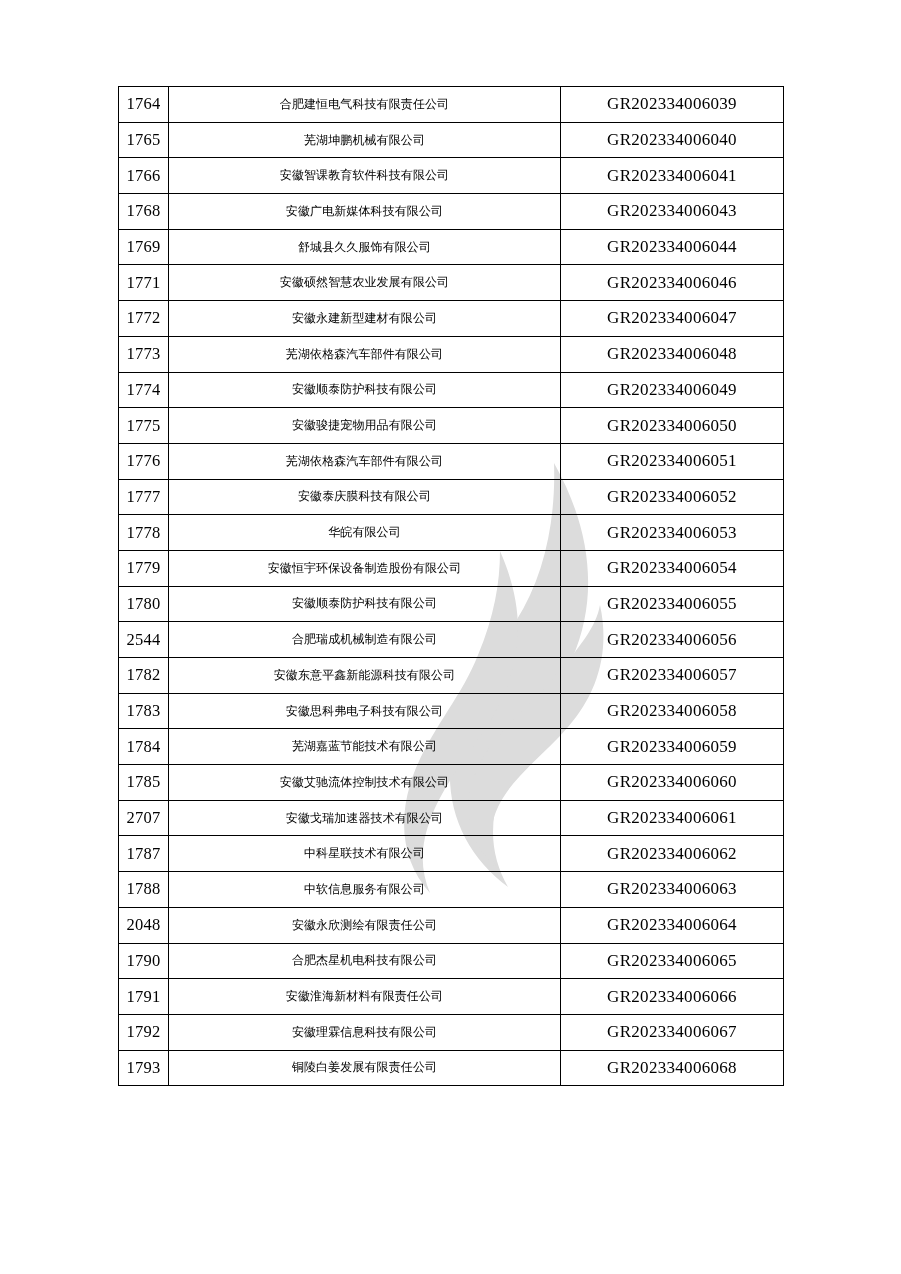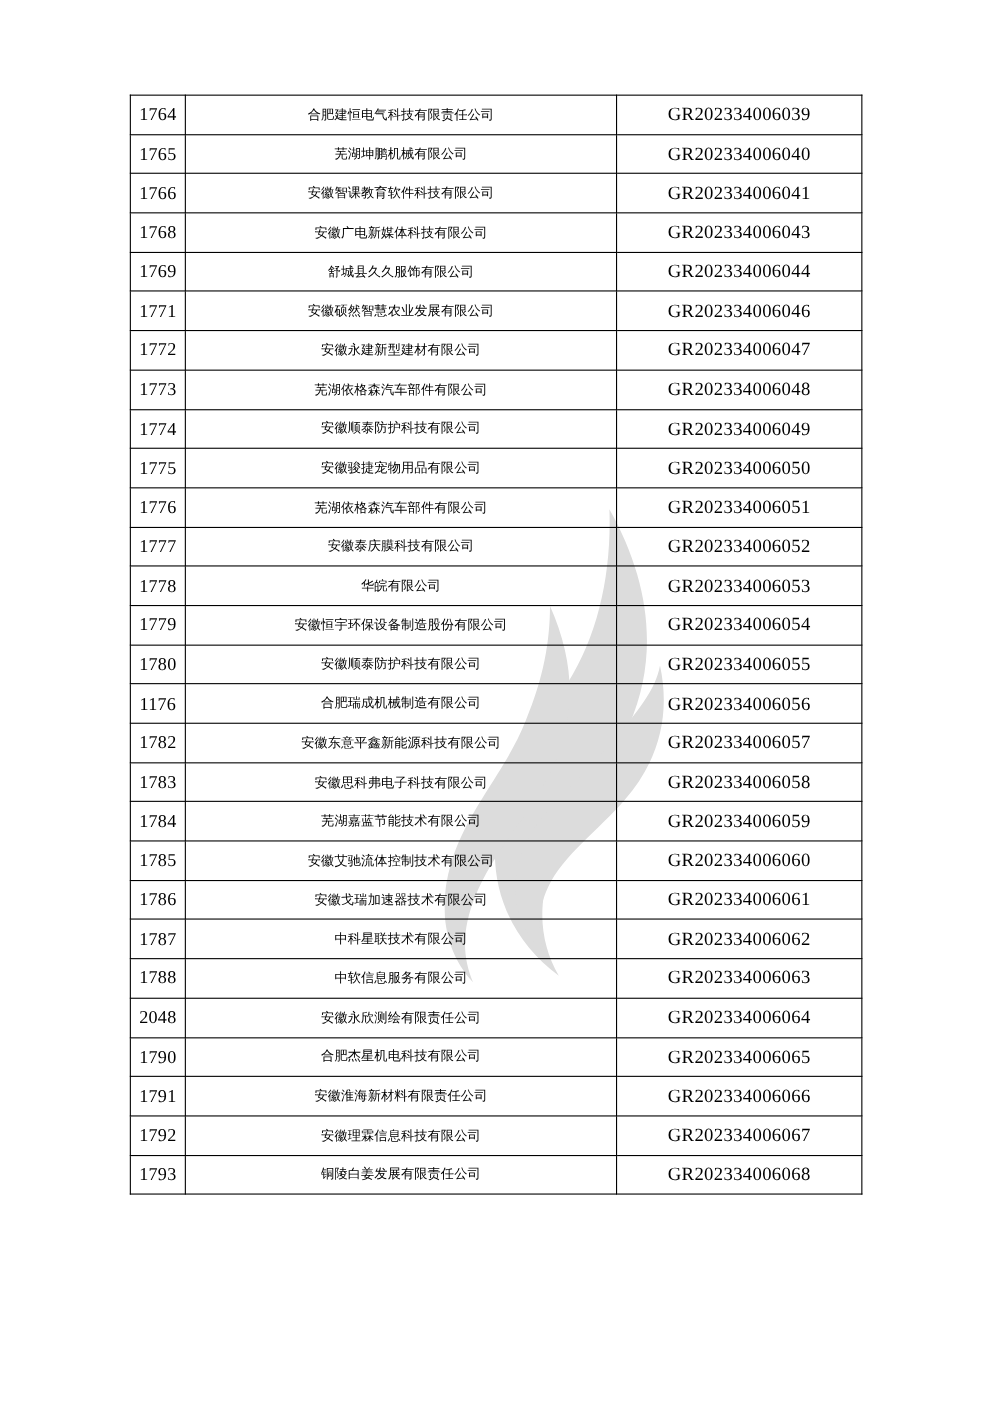--- a/index.html
+++ b/index.html
@@ -175,21 +175,21 @@
           <td class="cell-index">1779</td>
           <td class="cell-name">安徽恒宇环保设备制造股份有限公司</td>
           <td class="cell-cert">GR202334006054</td>
         </tr>
         <tr>
           <td class="cell-index">1780</td>
           <td class="cell-name">安徽顺泰防护科技有限公司</td>
           <td class="cell-cert">GR202334006055</td>
         </tr>
         <tr>
-          <td class="cell-index">1176</td>
+          <td class="cell-index">2544</td>
           <td class="cell-name">合肥瑞成机械制造有限公司</td>
           <td class="cell-cert">GR202334006056</td>
         </tr>
         <tr>
           <td class="cell-index">1782</td>
           <td class="cell-name">安徽东意平鑫新能源科技有限公司</td>
           <td class="cell-cert">GR202334006057</td>
         </tr>
         <tr>
           <td class="cell-index">1783</td>
@@ -200,21 +200,21 @@
           <td class="cell-index">1784</td>
           <td class="cell-name">芜湖嘉蓝节能技术有限公司</td>
           <td class="cell-cert">GR202334006059</td>
         </tr>
         <tr>
           <td class="cell-index">1785</td>
           <td class="cell-name">安徽艾驰流体控制技术有限公司</td>
           <td class="cell-cert">GR202334006060</td>
         </tr>
         <tr>
-          <td class="cell-index">1786</td>
+          <td class="cell-index">2707</td>
           <td class="cell-name">安徽戈瑞加速器技术有限公司</td>
           <td class="cell-cert">GR202334006061</td>
         </tr>
         <tr>
           <td class="cell-index">1787</td>
           <td class="cell-name">中科星联技术有限公司</td>
           <td class="cell-cert">GR202334006062</td>
         </tr>
         <tr>
           <td class="cell-index">1788</td>

